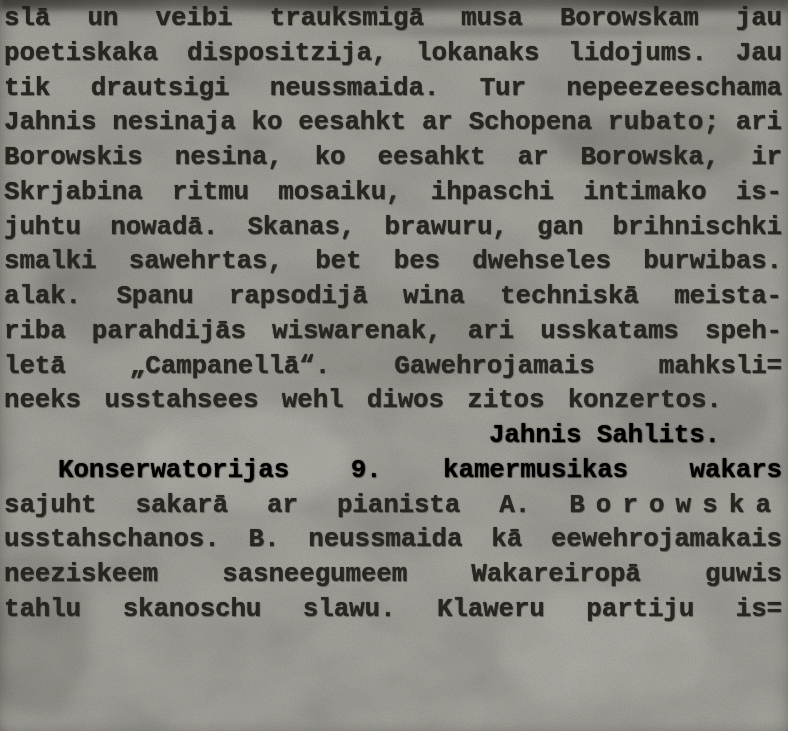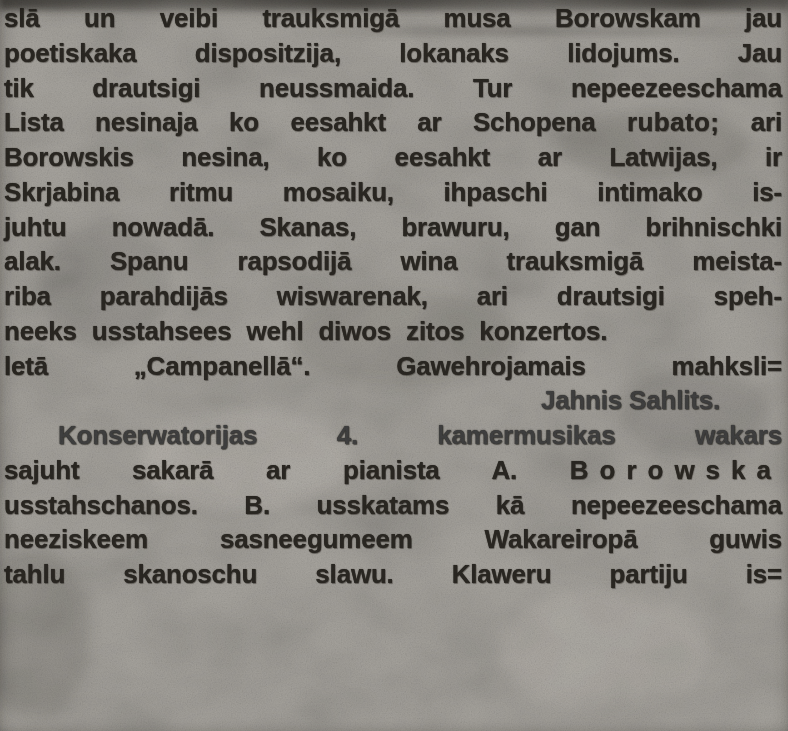--- a/index.html
+++ b/index.html
@@ -2,21 +2,21 @@
 <html><head>
 <meta charset="utf-8">
 <style>
   html, body { margin: 0; padding: 0; background: #8d8b86; }
   #page {
     position: relative;
     width: 788px;
     height: 731px;
     overflow: hidden;
     background: #a9a6a0;
-    font-family: Liberation Sans, sans-serif;
+    font-family: Liberation Mono, monospace;
   }
   
   .overlay { position: absolute; inset: 0; pointer-events: none; }
   .blotch-layer { mix-blend-mode: multiply; opacity: 0.38; }
   .grain-layer  { mix-blend-mode: multiply; opacity: 0.30; z-index: 6; }
   .stain { position: absolute; pointer-events: none; filter: blur(7px); border-radius: 50%; }
   .streak { position: absolute; pointer-events: none; filter: blur(3px); }
   .vignette {
     position: absolute; inset: 0; pointer-events: none; z-index: 5;
     box-shadow: inset 0 14px 22px -12px rgba(25,23,20,.55),
@@ -37,21 +37,21 @@
     height: 34.78px;
     line-height: 34.7px;
     text-align: justify;
     text-align-last: justify;
     text-shadow: 0 0 1px rgba(40,36,30,.85), 0.6px 0.6px 0.8px rgba(40,36,30,.45);
     letter-spacing: -0.2px;
     white-space: nowrap;
   }
   .line.left  { text-align: left;  text-align-last: left; }
   .line.right { text-align: right; text-align-last: right; }
-  .line.bold  { font-weight: 700; color: #404040;
+  .line.bold  { font-weight: 700; color: #000000;
                 text-shadow: 0 0 1.4px rgba(30,27,22,.95), 0.7px 0.7px 1px rgba(30,27,22,.55); }
   .spaced { letter-spacing: 11px; }
   .roman  { letter-spacing: 0.4px; }
 </style>
 </head>
 <body>
 
 <div id="page">
 
   <svg class="overlay blotch-layer" width="788" height="731" aria-hidden="true">
@@ -73,32 +73,33 @@
   <div class="stain" style="left:290px; top:290px; width:230px; height:95px; background: rgba(31,29,26,.09);"></div>
   <div class="stain" style="left:620px; top:370px; width:150px; height:85px; background: rgba(31,29,26,.10);"></div>
   <div class="stain" style="left:-20px; top:550px; width:110px; height:170px; background: rgba(31,29,26,.12);"></div>
   <div class="stain" style="left:140px; top:410px; width:210px; height:100px; background: rgba(228,225,216,.16);"></div>
   <div class="stain" style="left:500px; top:590px; width:210px; height:120px; background: rgba(228,225,216,.13);"></div>
 
   <div id="text-block">
       <div class="line"><span>slā un veibi trauksmigā musa Borowskam jau</span></div>
       <div class="line"><span>poetiskaka dispositzija, lokanaks lidojums. Jau</span></div>
       <div class="line"><span>tik drautsigi neussmaida. Tur nepeezeeschama</span></div>
-      <div class="line"><span>Lista nesinaja ko eesahkt ar Schopena </span><span class="roman">rubato;</span><span> ari</span></div>
-      <div class="line"><span>Borowskis nesina, ko eesahkt ar Latwijas, ir</span></div>
+      <div class="line"><span>Jahnis nesinaja ko eesahkt ar Schopena </span><span class="roman">rubato;</span><span> ari</span></div>
+      <div class="line"><span>Borowskis nesina, ko eesahkt ar Borowska, ir</span></div>
       <div class="line"><span>Skrjabina ritmu mosaiku, ihpaschi intimako is-</span></div>
       <div class="line"><span>juhtu nowadā. Skanas, brawuru, gan brihnischki</span></div>
-      <div class="line"><span>alak. Spanu rapsodijā wina trauksmigā meista-</span></div>
-      <div class="line"><span>riba parahdijās wiswarenak, ari drautsigi speh-</span></div>
+      <div class="line"><span>smalki sawehrtas, bet bes dwehseles burwibas.</span></div>
+      <div class="line"><span>alak. Spanu rapsodijā wina techniskā meista-</span></div>
+      <div class="line"><span>riba parahdijās wiswarenak, ari usskatams speh-</span></div>
+      <div class="line"><span>letā „Campanellā“. Gawehrojamais mahksli=</span></div>
       <div class="line left" style="word-spacing: 8px;"><span>neeks usstahsees wehl diwos zitos konzertos.</span></div>
-      <div class="line"><span>letā „Campanellā“. Gawehrojamais mahksli=</span></div>
       <div class="line right bold" style="padding-right: 62px;"><span>Jahnis Sahlits.</span></div>
-      <div class="line bold" style="padding-left: 54px;"><span>Konserwatorijas 4. kamermusikas wakars</span></div>
+      <div class="line bold" style="padding-left: 54px;"><span>Konserwatorijas 9. kamermusikas wakars</span></div>
       <div class="line"><span>sajuht sakarā ar pianista A. </span><span class="spaced">Borowska</span></div>
-      <div class="line"><span>usstahschanos. B. usskatams kā nepeezeeschama</span></div>
+      <div class="line"><span>usstahschanos. B. neussmaida kā eewehrojamakais</span></div>
       <div class="line"><span>neeziskeem sasneegumeem Wakareiropā guwis</span></div>
       <div class="line"><span>tahlu skanoschu slawu. Klaweru partiju is=</span></div>
     </div>
 
   <div class="vignette"></div>
 
   <svg class="overlay grain-layer" width="788" height="731" aria-hidden="true">
     <defs>
       <filter id="grain" x="0" y="0" width="100%" height="100%">
         <feTurbulence type="fractalNoise" baseFrequency="0.8" numOctaves="2" seed="4" stitchTiles="stitch"></feTurbulence>

